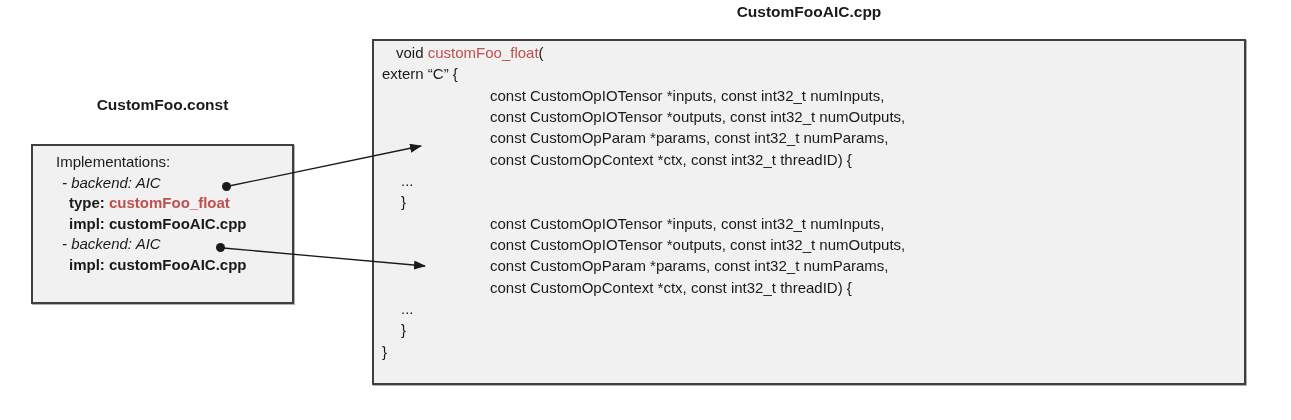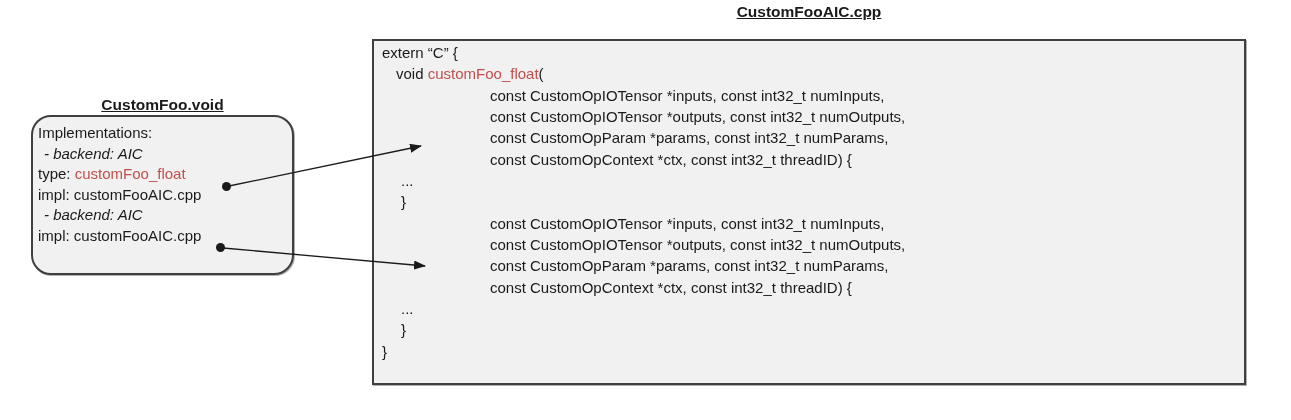--- a/index.html
+++ b/index.html
@@ -17,64 +17,63 @@
     border:2px solid #3f3f3f;
     box-shadow:1px 1px 0 #b0b0b0;
     box-sizing:border-box;
   }
   .panel-title{
     position:absolute;
     font-weight:bold;
     font-size:15.5px;
     text-align:center;
     white-space:nowrap;
-    text-decoration:underline;
   }
   
-  #yaml-panel{left:31px;top:115px;width:263px;height:160px;padding:6px 0 0 5px;border-radius:20px;}
+  #yaml-panel{left:31px;top:144px;width:263px;height:160px;padding:6px 0 0 23px;}
   #yaml-title{left:31px;top:96px;width:263px;}
   .yaml-line{font-size:15px;line-height:20.5px;white-space:pre;}
   .yaml-ind1{margin-left:6px;font-style:italic;}
-  .yaml-ind2{margin-left:0;}
+  .yaml-ind2{margin-left:13px;font-weight:bold;}
   
   #cpp-panel{left:372px;top:39px;width:874px;height:346px;padding:1px 0 0 8px;}
   #cpp-title{left:372px;top:3px;width:874px;}
   .code-line{font-size:15px;line-height:21.35px;white-space:pre;}
   .cpp-ind1{margin-left:14px;}
   .cpp-ind1b{margin-left:19px;}
   .cpp-ind2{margin-left:108px;}
   .accent-float{color:#c0504d;}
   .accent-int8{color:#4bacc6;}
   
   #connector-layer{
     position:absolute;left:0;top:0;width:1291px;height:420px;
     pointer-events:none;z-index:5;
   }
 </style>
 </head>
 <body>
 
 <div class="canvas">
 
-  <div class="panel-title" id="yaml-title">CustomFoo.void</div>
+  <div class="panel-title" id="yaml-title">CustomFoo.const</div>
 
   <div class="panel" id="yaml-panel">
     <div class="yaml-line">Implementations:</div>
     <div class="yaml-line yaml-ind1">- backend: AIC</div>
     <div class="yaml-line yaml-ind2"><span>type: </span><span class="accent-float">customFoo_float</span></div>
     <div class="yaml-line yaml-ind2">impl: customFooAIC.cpp</div>
     <div class="yaml-line yaml-ind1">- backend: AIC</div>
     <div class="yaml-line yaml-ind2">impl: customFooAIC.cpp</div>
   </div>
 
   <div class="panel-title" id="cpp-title">CustomFooAIC.cpp</div>
 
   <div class="panel" id="cpp-panel">
+    <div class="code-line cpp-ind1"><span>void </span><span class="accent-float">customFoo_float</span><span>(</span></div>
     <div class="code-line">extern “C” {</div>
-    <div class="code-line cpp-ind1"><span>void </span><span class="accent-float">customFoo_float</span><span>(</span></div>
     <div class="code-line cpp-ind2">const CustomOpIOTensor *inputs, const int32_t numInputs,</div>
     <div class="code-line cpp-ind2">const CustomOpIOTensor *outputs, const int32_t numOutputs,</div>
     <div class="code-line cpp-ind2">const CustomOpParam *params, const int32_t numParams,</div>
     <div class="code-line cpp-ind2">const CustomOpContext *ctx, const int32_t threadID) {</div>
     <div class="code-line cpp-ind1b">...</div>
     <div class="code-line cpp-ind1b">}</div>
     <div class="code-line cpp-ind2">const CustomOpIOTensor *inputs, const int32_t numInputs,</div>
     <div class="code-line cpp-ind2">const CustomOpIOTensor *outputs, const int32_t numOutputs,</div>
     <div class="code-line cpp-ind2">const CustomOpParam *params, const int32_t numParams,</div>
     <div class="code-line cpp-ind2">const CustomOpContext *ctx, const int32_t threadID) {</div>

